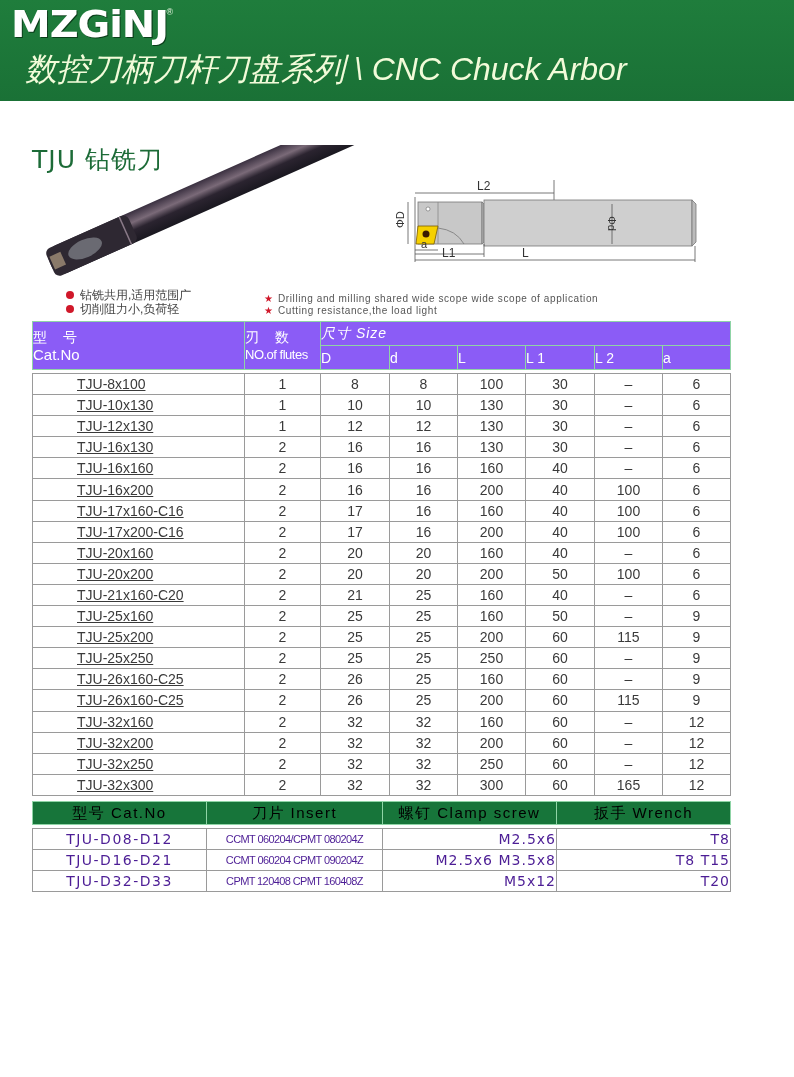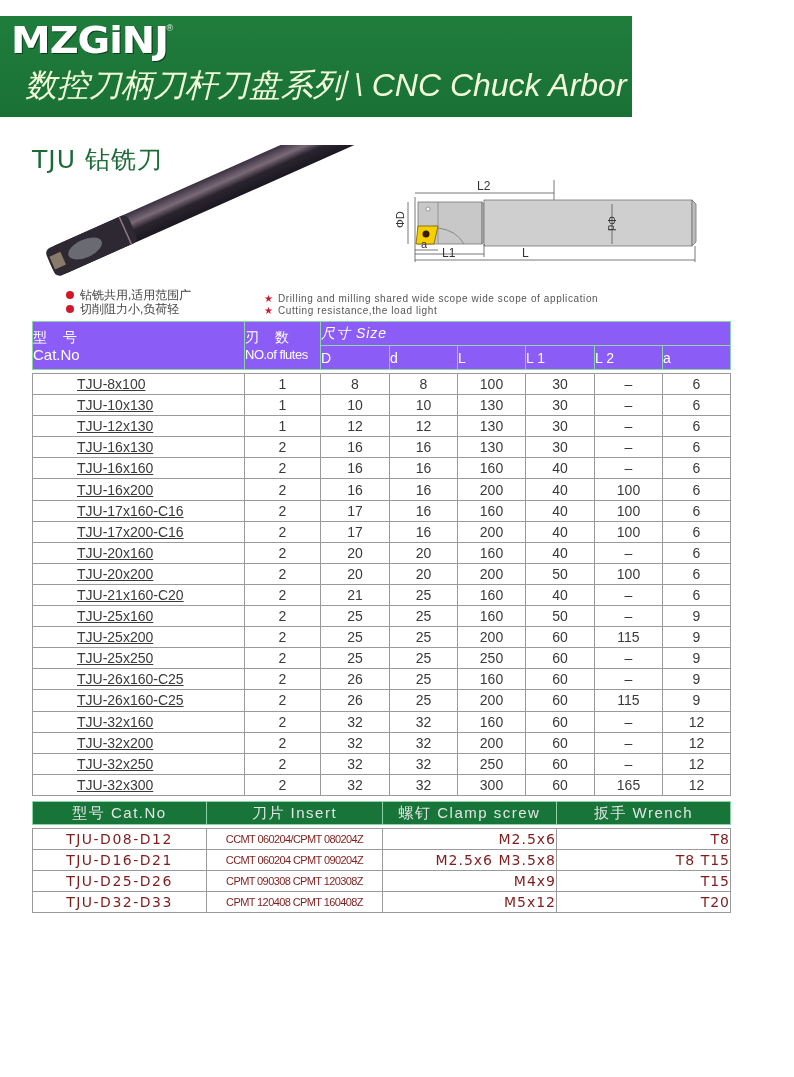--- a/index.html
+++ b/index.html
@@ -1,20 +1,20 @@
 <!DOCTYPE html>
 <html><head>
 <meta charset="utf-8">
 <style>
   * { box-sizing: border-box; margin: 0; padding: 0; }
   html, body { width: 794px; height: 1077px; background: #ffffff; overflow: hidden; }
   body { position: relative; font-family: "Liberation Sans", "DejaVu Sans", sans-serif; color: #333; }
 
   
-  .banner { position: absolute; left: 0; top: 16px; width: 632px; height: 101px; background: #1d7a3a;
+  .banner { position: absolute; left: 0; top: 0; width: 794px; height: 101px; background: #1d7a3a;
             background: linear-gradient(180deg, #1f7d3c 0%, #1a7136 100%); }
   .brand-line { position: absolute; left: 11px; top: 2px; display: flex; align-items: baseline; white-space: nowrap; }
   .brand { font-family: "DejaVu Sans", sans-serif; font-weight: bold; font-size: 38px; color: #ffffff;
            letter-spacing: -1px; transform: scaleX(1.05); transform-origin: left; text-shadow: 1px 1px 0 #0b3d1a; }
   .reg { font-size: 9px; color: #e8f5e0; position: relative; top: -22px; margin-left: 6px; }
   .brand-sub { font-family: "Liberation Sans", sans-serif; font-size: 36px; color: #ffffff; margin-left: 16px;
                text-shadow: 1px 1px 0 #0b3d1a; }
   .series-line { position: absolute; left: 17px; top: 48px; font-family: "Liberation Sans", sans-serif;
                  font-style: italic; font-size: 32px; color: #f2fbd9; white-space: nowrap; margin-left: 8px; }
 
@@ -46,23 +46,23 @@
   .hdr-gap td { height: 4px; border: none; background: #fff; }
   .th-top { height: 24px; }
   .th-bot { height: 24px; }
   .th-cn { display: block; font-size: 14px; line-height: 18px; letter-spacing: 6px; }
   .th-en { display: block; font-size: 15px; line-height: 18px; }
   .th-flutes { font-size: 13px; letter-spacing: -0.5px; }
   .size-hdr { letter-spacing: 1px; font-size: 15px; font-style: italic; }
 
   
   .acc-table { left: 32px; top: 801px; width: 698px; }
-  .acc-table th { background: #17753a; color: #e5e5e5; font-weight: normal; border: 1px solid #8fd4a6;
+  .acc-table th { background: #17753a; color: #000000; font-weight: normal; border: 1px solid #8fd4a6;
                   height: 23px; font-size: 15px; letter-spacing: 1.5px; }
-  .acc-table td { border: 1px solid #9a9a9a; text-align: center; height: 21px; padding: 0; color: #7f1d1d; }
+  .acc-table td { border: 1px solid #9a9a9a; text-align: center; height: 21px; padding: 0; color: #4c1d95; }
   .acc-table td.acat { font-size: 14px; letter-spacing: 1.5px; font-family: "DejaVu Sans", sans-serif; }
   .acc-table td.ains { font-size: 11px; letter-spacing: -0.6px; }
   .acc-table td.ascr, .acc-table td.awr { font-size: 14px; letter-spacing: 1px; font-family: "DejaVu Sans", sans-serif; text-align: right; }
   .gap-row td { height: 4px; border: none; }
 </style>
 </head>
 <body>
 
 <div class="banner">
   <div class="brand-line">
@@ -412,25 +412,19 @@
         <td class="ascr">M2.5x6</td>
         <td class="awr">T8</td>
       </tr>
       <tr>
         <td class="acat">TJU-D16-D21</td>
         <td class="ains">CCMT 060204  CPMT 090204Z</td>
         <td class="ascr">M2.5x6  M3.5x8</td>
         <td class="awr">T8  T15</td>
       </tr>
       <tr>
-        <td class="acat">TJU-D25-D26</td>
-        <td class="ains">CPMT 090308  CPMT 120308Z</td>
-        <td class="ascr">M4x9</td>
-        <td class="awr">T15</td>
-      </tr>
-      <tr>
         <td class="acat">TJU-D32-D33</td>
         <td class="ains">CPMT 120408  CPMT 160408Z</td>
         <td class="ascr">M5x12</td>
         <td class="awr">T20</td>
       </tr>
     </tbody>
 </table>
 
 </body></html>

